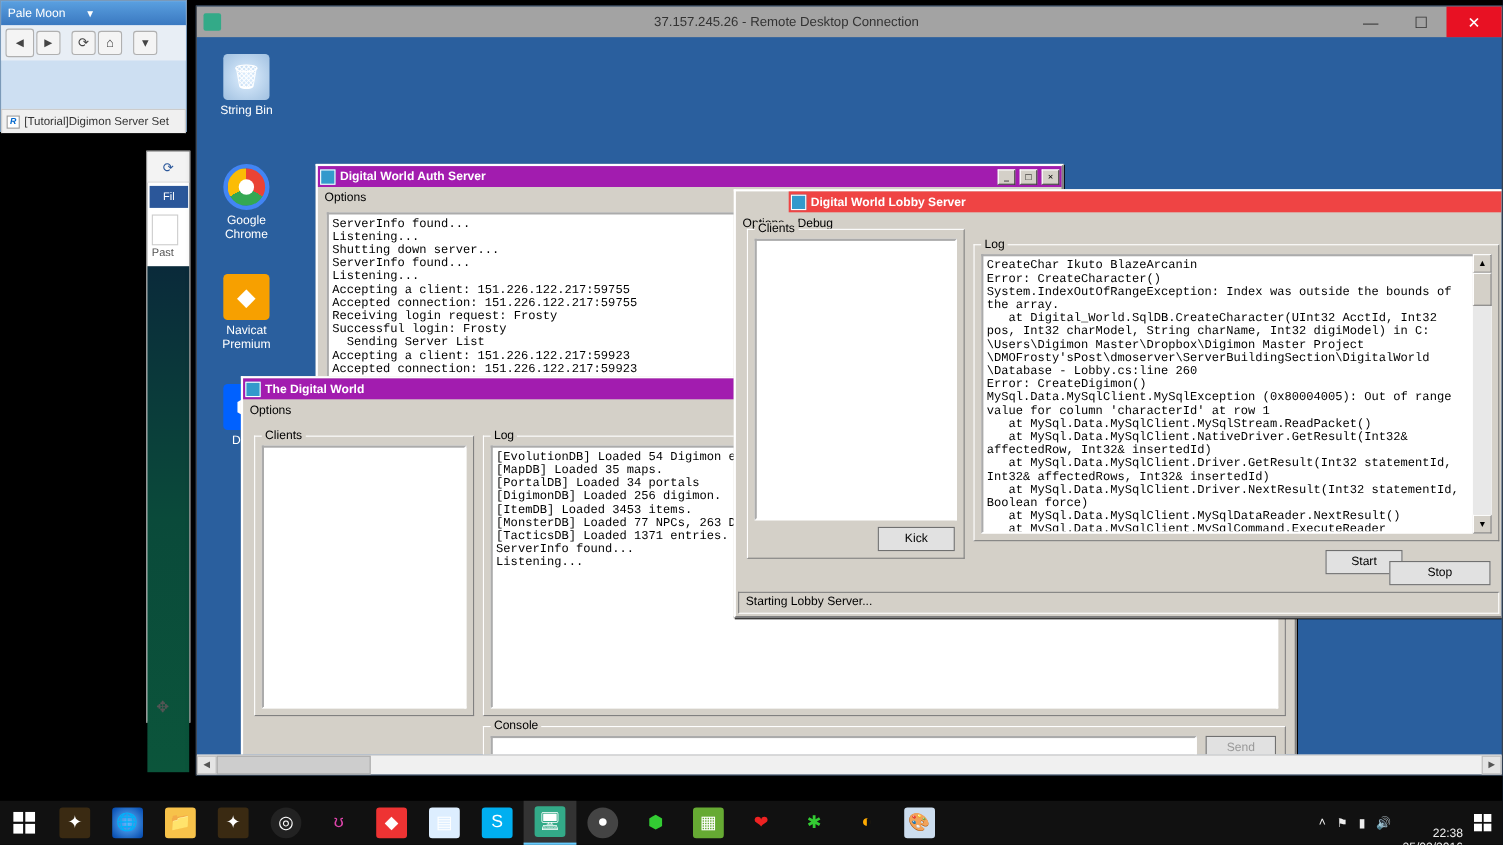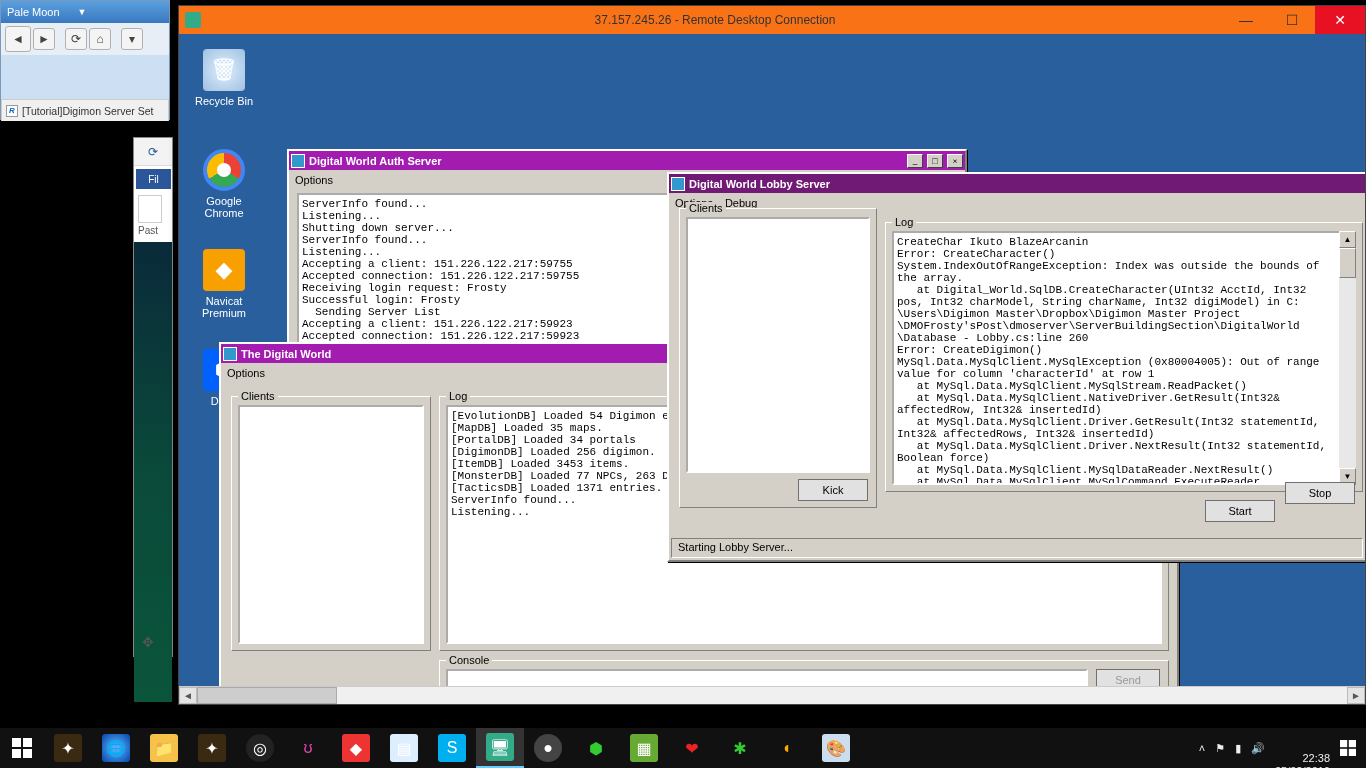--- a/index.html
+++ b/index.html
@@ -35,21 +35,21 @@
 .office-body{ height:460px; background: linear-gradient(#0a2a3a,#0a4a3a,#0b553b); }
 .office-crosshair{ position:absolute; bottom:6px; left:8px; font-size:14px; color:#555;}
 
 
 .rdp-window {
   position: absolute; left: 178px; top: 5px; width: 1188px; height: 700px;
   background: #2a5f9e; border: 1px solid #444;
   box-shadow: 0 0 10px rgba(0,0,0,.3);
 }
 .rdp-titlebar {
-  height: 28px; background: #f97316; display:flex; align-items:center; font-size:12px; color:#333;
+  height: 28px; background: #a3a3a3; display:flex; align-items:center; font-size:12px; color:#333;
 }
 .rdp-titlebar .icon { width:16px; height:16px; margin:0 6px; background:#3a8; border-radius:2px; position:relative;}
 .rdp-titlebar .title { flex:1; text-align:center; }
 .rdp-winbtns { display:flex; height:28px; }
 .rdp-winbtn { width:46px; display:flex; align-items:center; justify-content:center; font-size:14px; color:#333;}
 .rdp-winbtn.close { background:#e81123; color:#fff; width:50px; }
 .rdp-desktop { position:absolute; left:0; top:28px; right:0; bottom:18px; background:#2a5f9e; overflow:hidden;}
 .rdp-hscroll { position:absolute; left:0; right:0; bottom:0; height:18px; background:#f0f0f0; border-top:1px solid #ccc; display:flex;}
 .rdp-hscroll .sbtn { width:18px; background:#e4e4e4; border:1px solid #bbb; display:flex; align-items:center; justify-content:center; font-size:10px; color:#555;}
 .rdp-hscroll .thumb { width:140px; background:#cdcdcd; border:1px solid #aaa;}
@@ -60,21 +60,21 @@
 .rd-icon .glyph { width:42px; height:42px; margin:0 auto 4px; border-radius:4px; display:flex; align-items:center; justify-content:center; font-size:22px;}
 .recycle .glyph { background:radial-gradient(#e0f0ff,#a0c0e0); }
 .chrome .glyph { background: conic-gradient(#ea4335 0 120deg,#34a853 120deg 240deg,#fbbc05 240deg 360deg); border-radius:50%; border:4px solid #4285f4; box-sizing:border-box;}
 .chrome .glyph::after{content:""; width:14px; height:14px; background:#fff; border-radius:50%;}
 .navicat .glyph { background:#f7a000; }
 .dropbox .glyph { background:#0061ff; }
 
 
 .cwin { position:absolute; background:#d4d0c8; border:2px solid #808080; border-top-color:#fff; border-left-color:#fff; box-shadow:1px 1px 0 #000;}
 .cwin.inactive .ctitle { background:#a21caf; }
-.cwin.active .ctitle { background:#701a75; }
+.cwin.active .ctitle { background:#ef4444;margin-left:48px; }
 .ctitle { height:19px; color:#fff; font-size:11px; font-weight:bold; display:flex; align-items:center; padding:0 2px; gap:4px;}
 .ctitle .cicon{ width:14px; height:14px; background:#39c; border:1px solid #fff;}
 .ctitle .spacer{flex:1;}
 .ctitle .cbtn{ width:16px; height:14px; background:#d4d0c8; border:1px solid #fff; border-right-color:#404040; border-bottom-color:#404040; color:#000; font-size:9px; display:flex; align-items:center; justify-content:center; font-family:Tahoma; font-weight:bold;}
 .cmenu{ height:20px; font-size:11px; display:flex; align-items:center; padding:0 6px; gap:12px; color:#000;}
 .cgroup { position:absolute; border:1px solid #808080; border-top-color:#fff; border-left-color:#fff; background:#d4d0c8;}
 .cgroup::before{ content:attr(data-label); position:absolute; top:-7px; left:6px; background:#d4d0c8; padding:0 3px; font-size:11px; color:#000;}
 .clog { position:absolute; background:#fff; border:2px inset #fff; font-family:"Courier New",monospace; font-size:11px; line-height:12px; color:#000; padding:3px; white-space:pre; overflow:hidden;}
 .clist { position:absolute; background:#fff; border:2px inset #fff;}
 .cbutton{ position:absolute; height:22px; background:#e1e1e1; border:1px solid #707070; font-size:11px; display:flex; align-items:center; justify-content:center; color:#000;}
@@ -128,21 +128,21 @@
       <div class="rdp-winbtn">—</div>
       <div class="rdp-winbtn">☐</div>
       <div class="rdp-winbtn close">✕</div>
     </div>
   </div>
 
   <div class="rdp-desktop">
 
     <div class="rd-icon recycle" style="left:10px; top:15px">
       <div class="glyph">🗑</div>
-      <span>Recycle Bin</span>
+      <span>String Bin</span>
     </div>
     <div class="rd-icon chrome" style="left:10px; top:115px">
       <div class="glyph"></div>
       <span>Google Chrome</span>
     </div>
     <div class="rd-icon navicat" style="left:10px; top:215px">
       <div class="glyph">◆</div>
       <span>Navicat Premium</span>
     </div>
     <div class="rd-icon dropbox" style="left:10px; top:315px">
@@ -243,21 +243,21 @@
    at MySql.Data.MySqlClient.MySqlDataReader.NextResult()
    at MySql.Data.MySqlClient.MySqlCommand.ExecuteReader
 (CommandBehavior behavior)</div>
         <div class="vscroll" style="right:6px; top:8px; bottom:6px">
           <div class="up">▲</div>
           <div class="th"></div>
           <div class="dn">▼</div>
         </div>
       </div>
       <div class="cbutton" style="right:90px; top:326px; width:70px">Start</div>
-      <div class="cbutton" style="right:10px; top:308px; width:70px">Stop</div>
+      <div class="cbutton" style="right:10px; top:336px; width:92px">Stop</div>
       <div class="cstatus"><span>Starting Lobby Server...</span></div>
     </div>
 
   </div>
 
   <div class="rdp-hscroll">
     <div class="sbtn">◄</div>
     <div class="thumb"></div>
     <div class="track"></div>
     <div class="sbtn">►</div>

